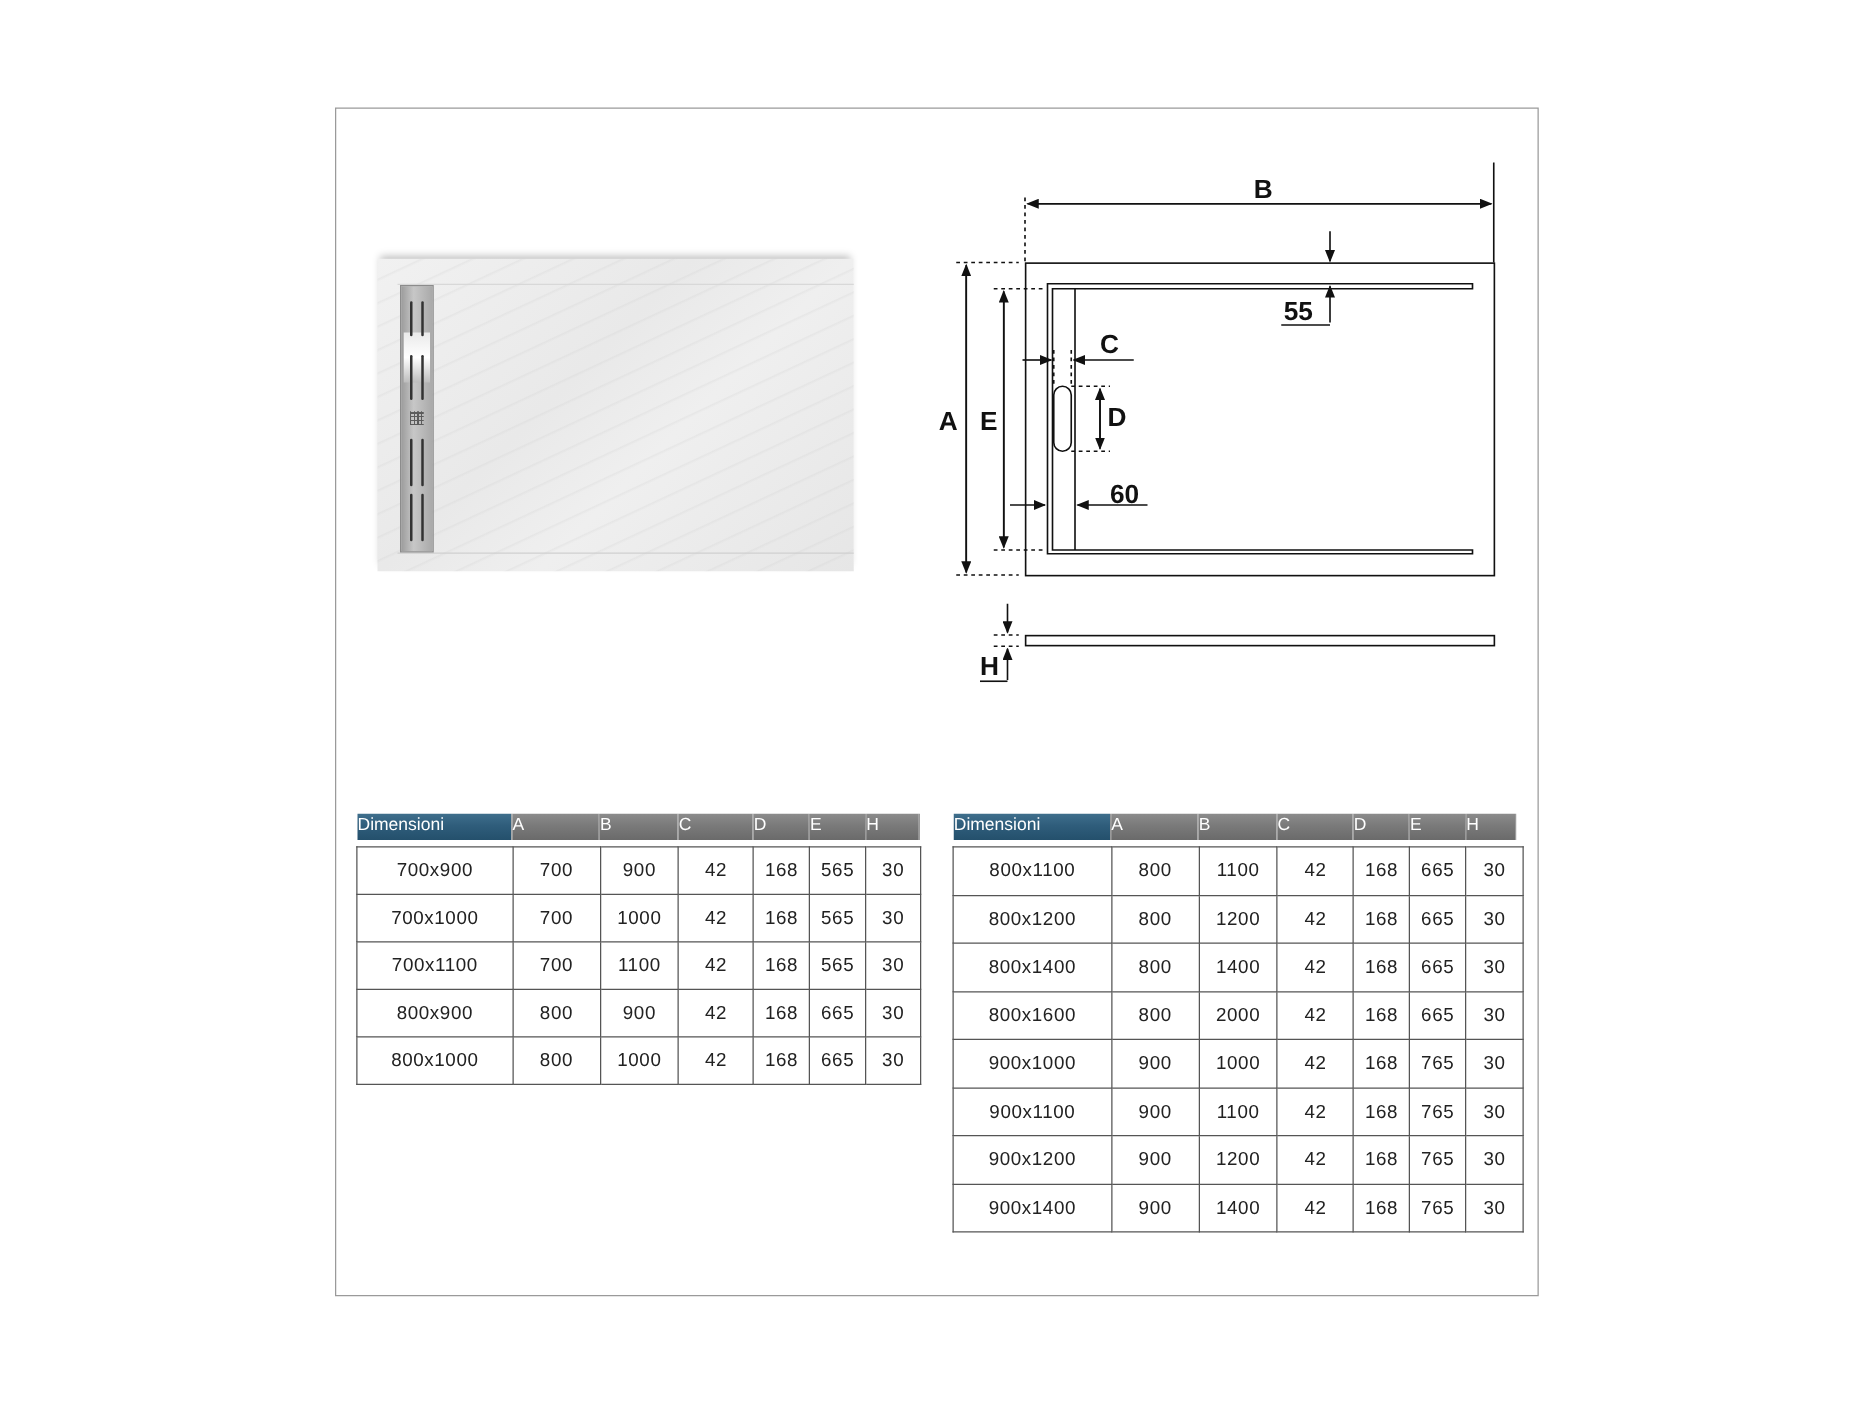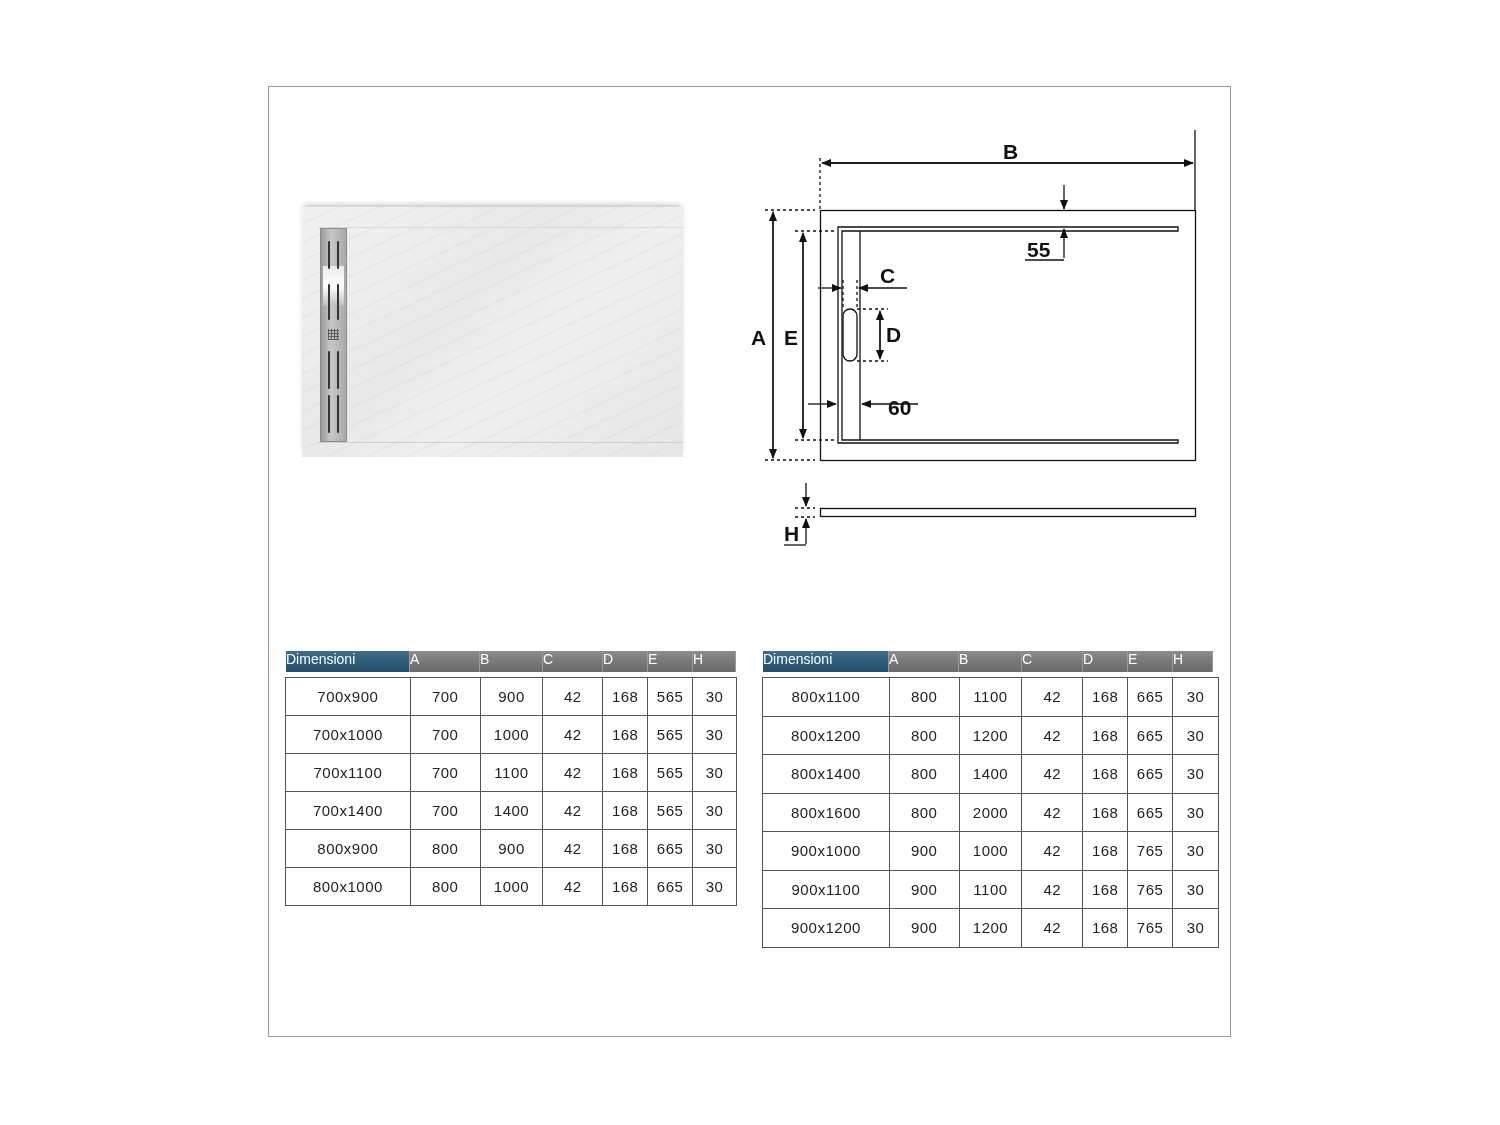--- a/index.html
+++ b/index.html
@@ -98,21 +98,21 @@
     <line x1="784" y1="545" x2="806" y2="545"></line>
   </g>
 </svg>
 
 <div class="lbl" style="left:1003px;top:140px">B</div>
 <div class="lbl" style="left:1027px;top:238px">55</div>
 <div class="lbl" style="left:751px;top:326px">A</div>
 <div class="lbl" style="left:784px;top:326px">E</div>
 <div class="lbl" style="left:880px;top:264px">C</div>
 <div class="lbl" style="left:886px;top:323px">D</div>
-<div class="lbl" style="left:888px;top:396px">60</div>
+<div class="lbl" style="left:888px;top:384px">60</div>
 <div class="lbl" style="left:784px;top:522px">H</div>
 
 <div class="thead" style="left:286px;top:651px;width:450px">
   <div class="h first" style="width:124px">Dimensioni</div>
   <div class="h" style="width:70px">A</div>
   <div class="h" style="width:63px">B</div>
   <div class="h" style="width:60px">C</div>
   <div class="h" style="width:45px">D</div>
   <div class="h" style="width:45px">E</div>
   <div class="h" style="width:43px">H</div>
@@ -149,29 +149,20 @@
       <tr style="height: 38px;">
         <td>700x1100</td>
         <td>700</td>
         <td>1100</td>
         <td>42</td>
         <td>168</td>
         <td>565</td>
         <td>30</td>
       </tr>
       <tr style="height: 38px;">
-        <td>700x1400</td>
-        <td>700</td>
-        <td>1400</td>
-        <td>42</td>
-        <td>168</td>
-        <td>565</td>
-        <td>30</td>
-      </tr>
-      <tr style="height: 38px;">
         <td>800x900</td>
         <td>800</td>
         <td>900</td>
         <td>42</td>
         <td>168</td>
         <td>665</td>
         <td>30</td>
       </tr>
       <tr style="height: 38px;">
         <td>800x1000</td>
@@ -261,14 +252,23 @@
       </tr>
       <tr style="height: 38.5px;">
         <td>900x1200</td>
         <td>900</td>
         <td>1200</td>
         <td>42</td>
         <td>168</td>
         <td>765</td>
         <td>30</td>
       </tr>
+      <tr style="height: 38.5px;">
+        <td>900x1400</td>
+        <td>900</td>
+        <td>1400</td>
+        <td>42</td>
+        <td>168</td>
+        <td>765</td>
+        <td>30</td>
+      </tr>
     </tbody>
 </table>
 
 </body></html>

